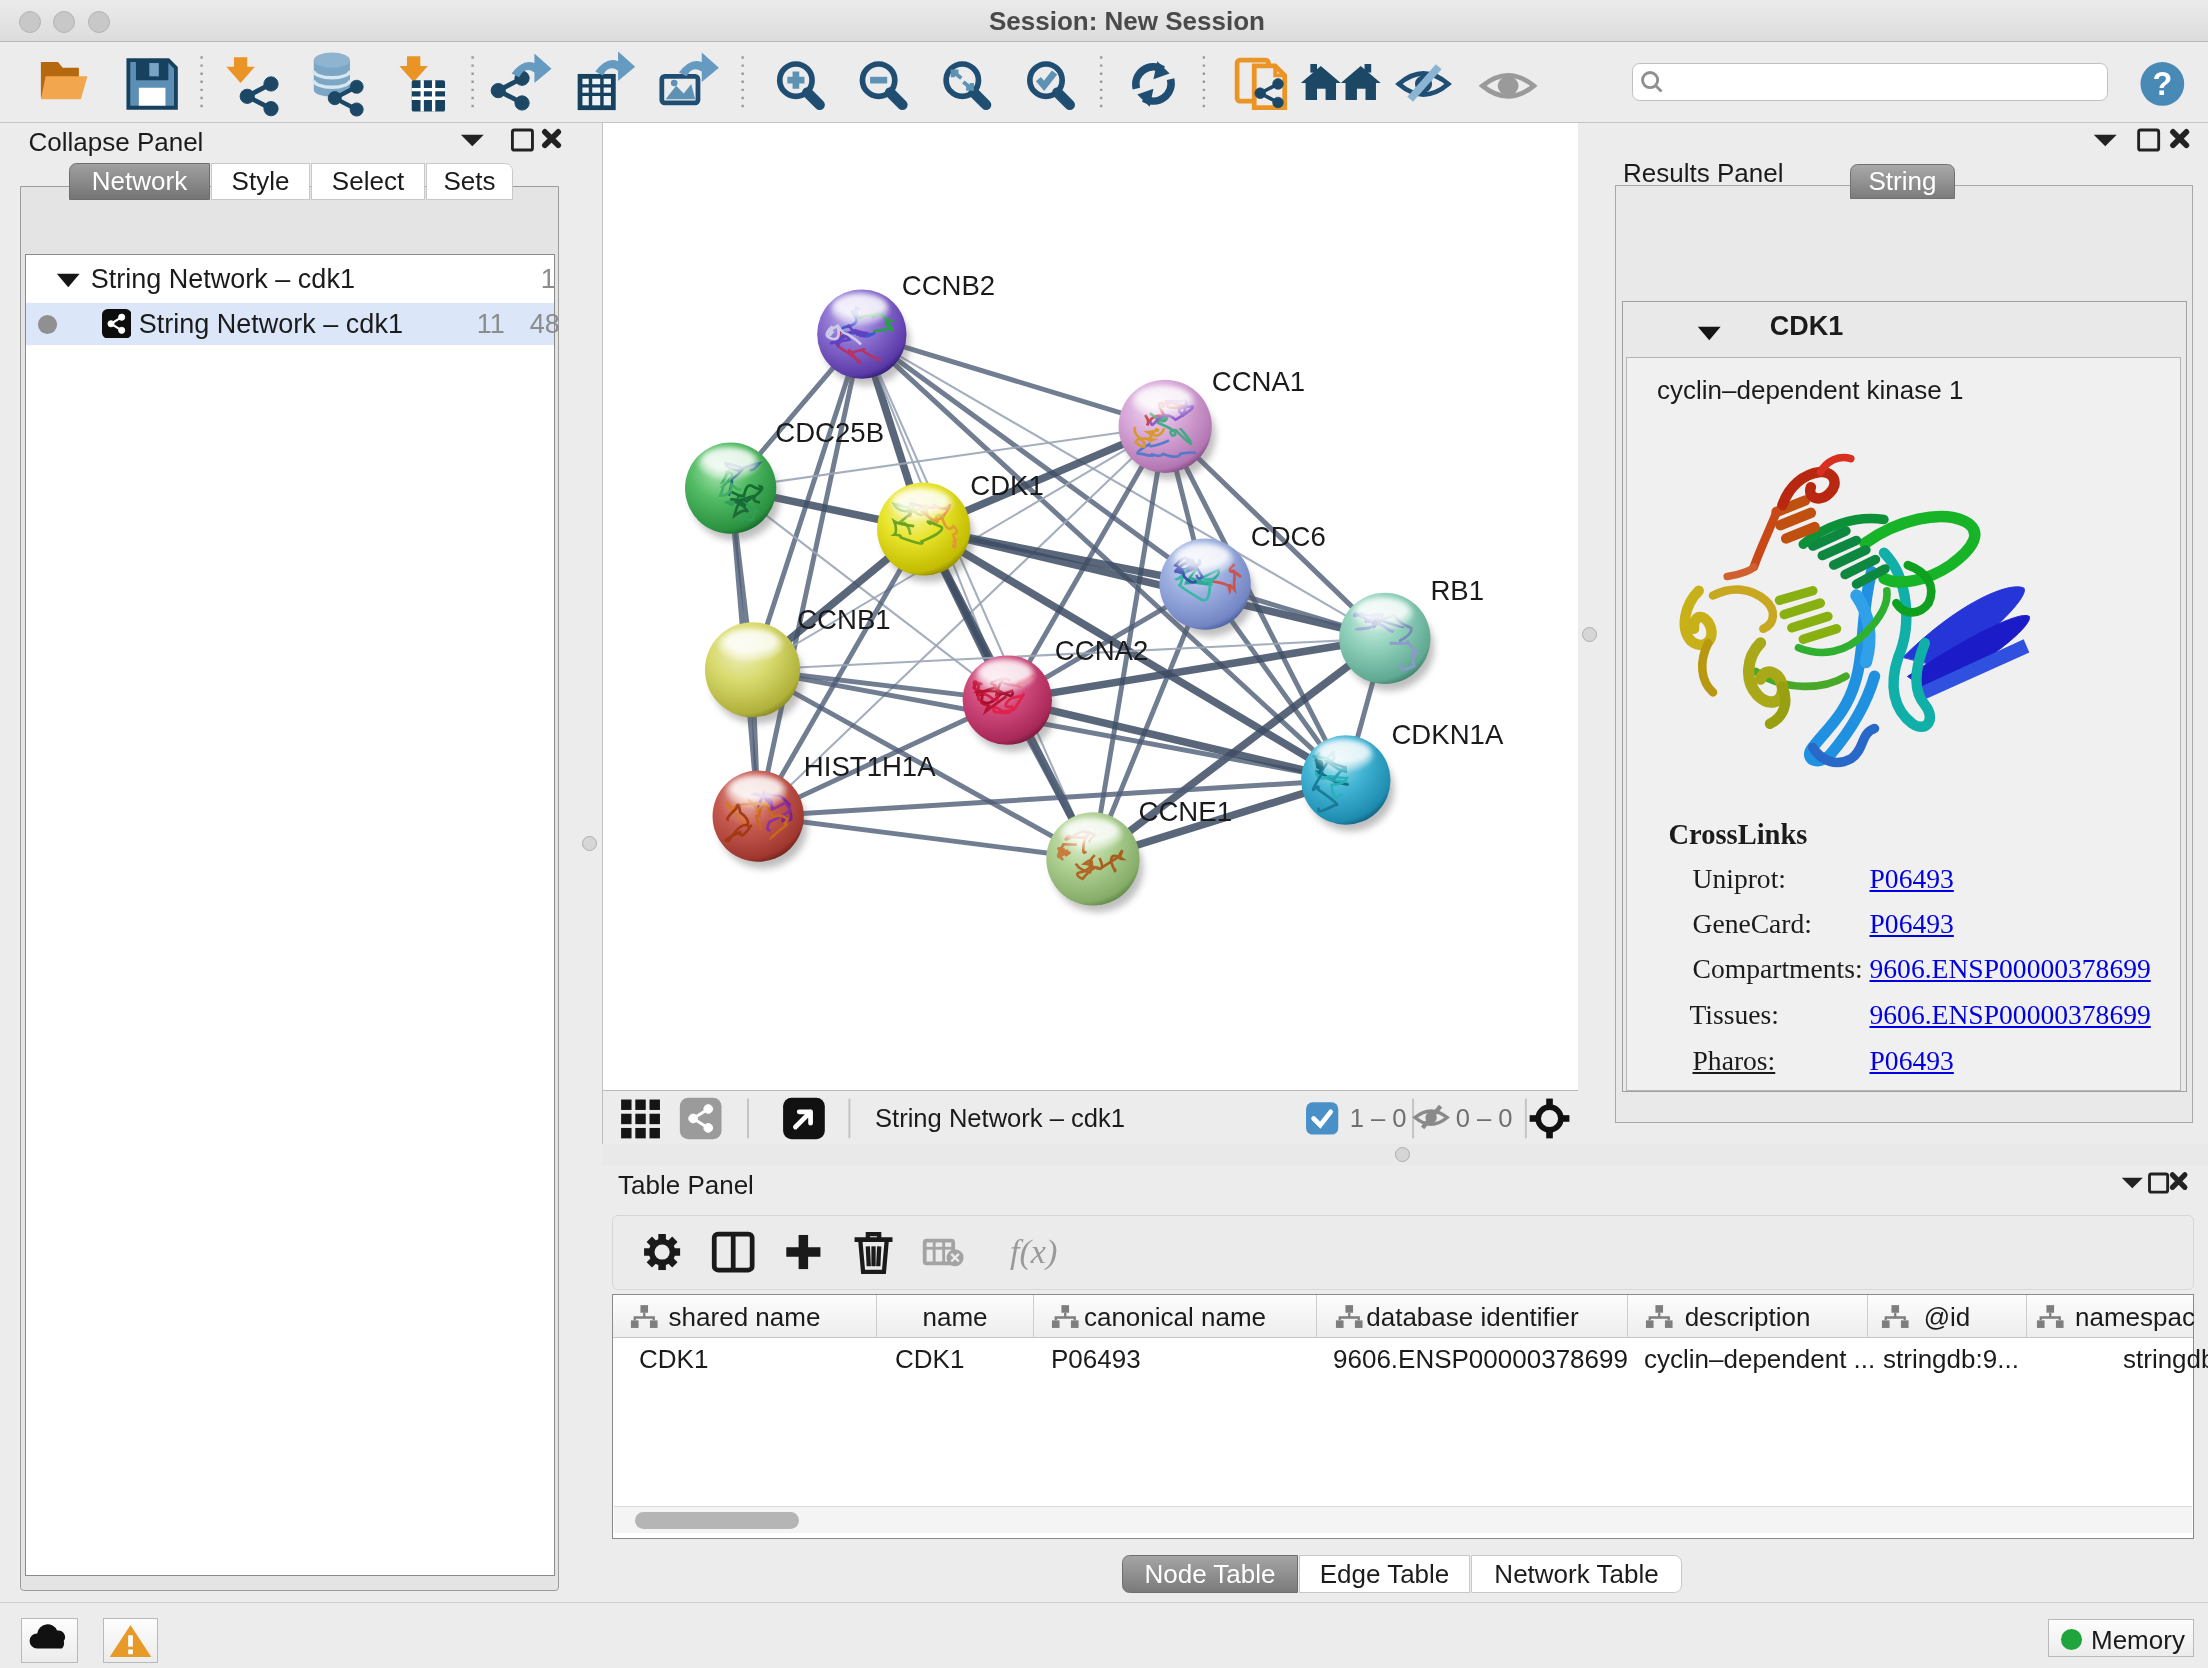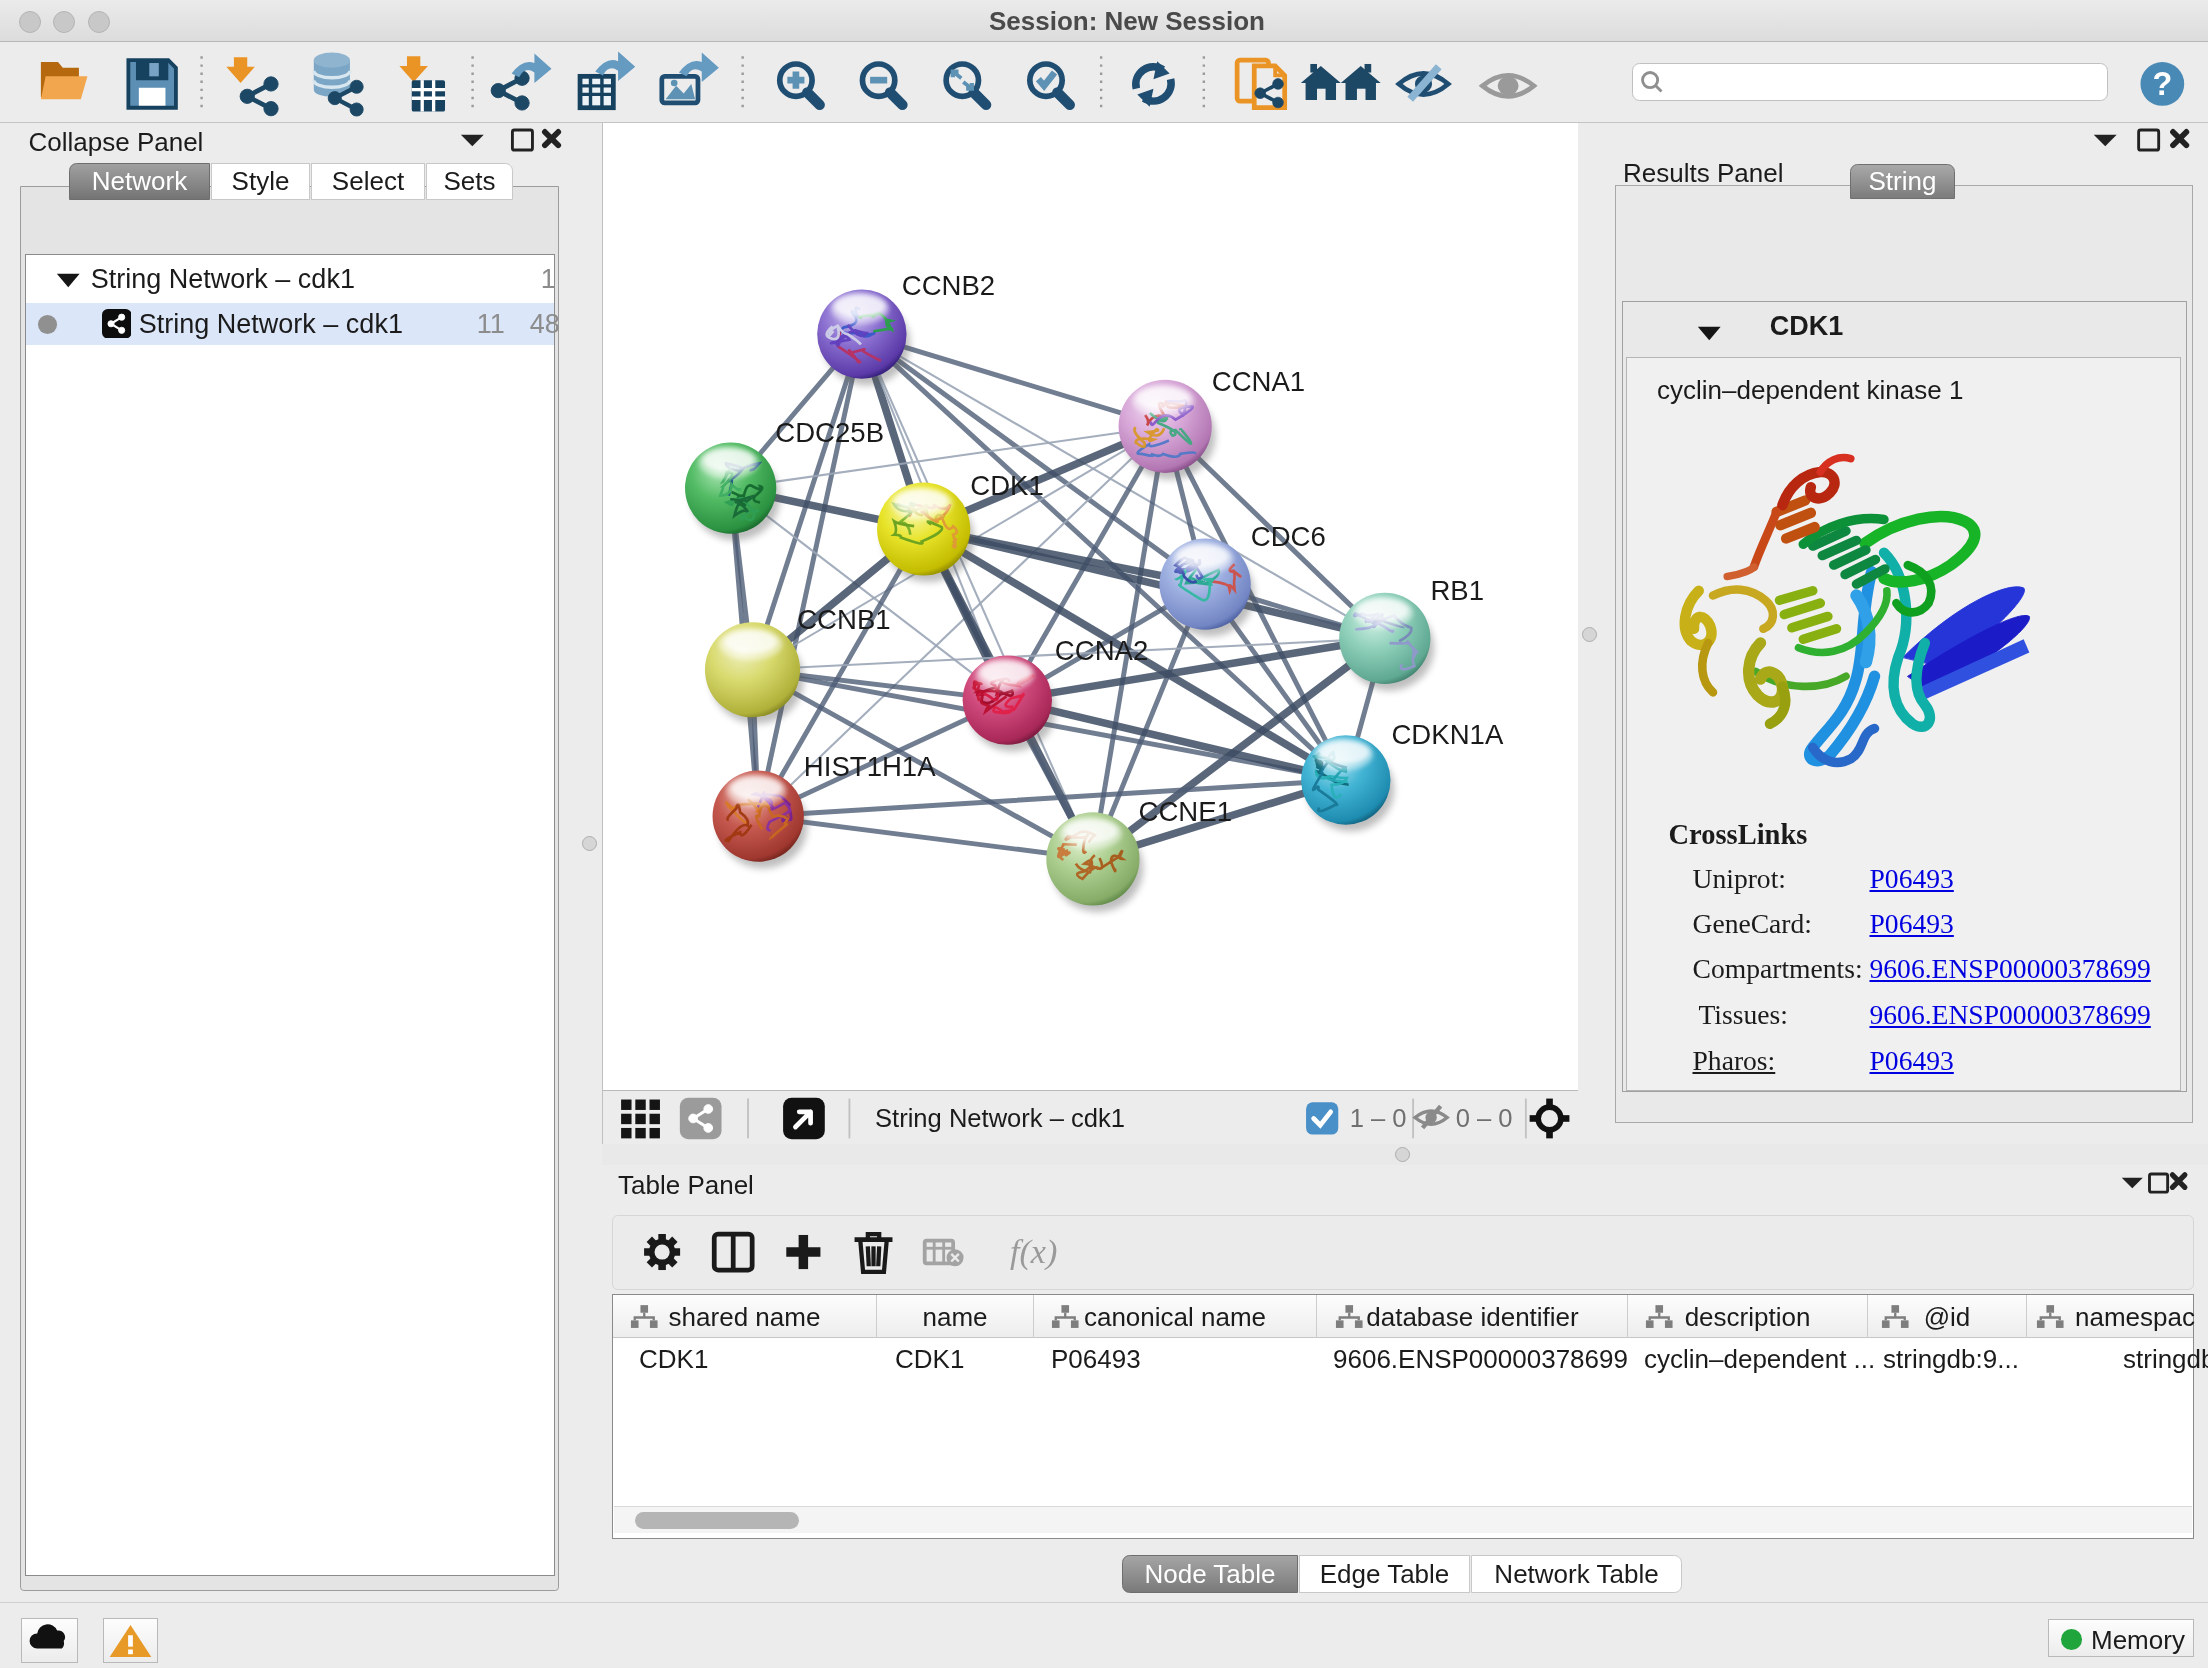--- a/index.html
+++ b/index.html
@@ -645,21 +645,21 @@
         <path d="M88 120 C95 100 105 80 112 62" stroke="#c84818" stroke-width="9"></path>
         <path d="M60 130 C75 128 88 122 88 120" stroke="#d06030" stroke-width="8"></path>
       </svg>
       <div class="rl serif" style="left:41px;top:461px;font-weight:bold;font-size:28.5px;">CrossLinks</div>
       <div class="rl serif" style="left:65px;top:505px;">Uniprot:</div>
         <div class="rl serif" style="left:242px;top:505px;"><a>P06493</a></div>
       <div class="rl serif" style="left:65px;top:550px;">GeneCard:</div>
         <div class="rl serif" style="left:242px;top:550px;"><a>P06493</a></div>
       <div class="rl serif" style="left:65px;top:595px;">Compartments:</div>
         <div class="rl serif" style="left:242px;top:595px;"><a>9606.ENSP00000378699</a></div>
-      <div class="rl serif" style="left:71px;top:641px;">Tissues:</div>
+      <div class="rl serif" style="left:62px;top:641px;">Tissues:</div>
         <div class="rl serif" style="left:242px;top:641px;"><a>9606.ENSP00000378699</a></div>
       <div class="rl serif" style="left:65px;top:687px;text-decoration:underline;">Pharos:</div>
         <div class="rl serif" style="left:242px;top:687px;"><a>P06493</a></div>
     </div>
   </div>
 </div>
 <svg class="abs" style="left:2089px;top:127px" width="105" height="27" viewBox="0 0 110 28">
   <path d="M5 8 L29 8 L17 20 Z" fill="#222"></path>
   <rect x="52" y="3" width="21" height="21" fill="none" stroke="#222" stroke-width="3" rx="2"></rect>
   <path d="M88 5 L102 19 M102 5 L88 19" stroke="#222" stroke-width="6" stroke-linecap="round"></path>

